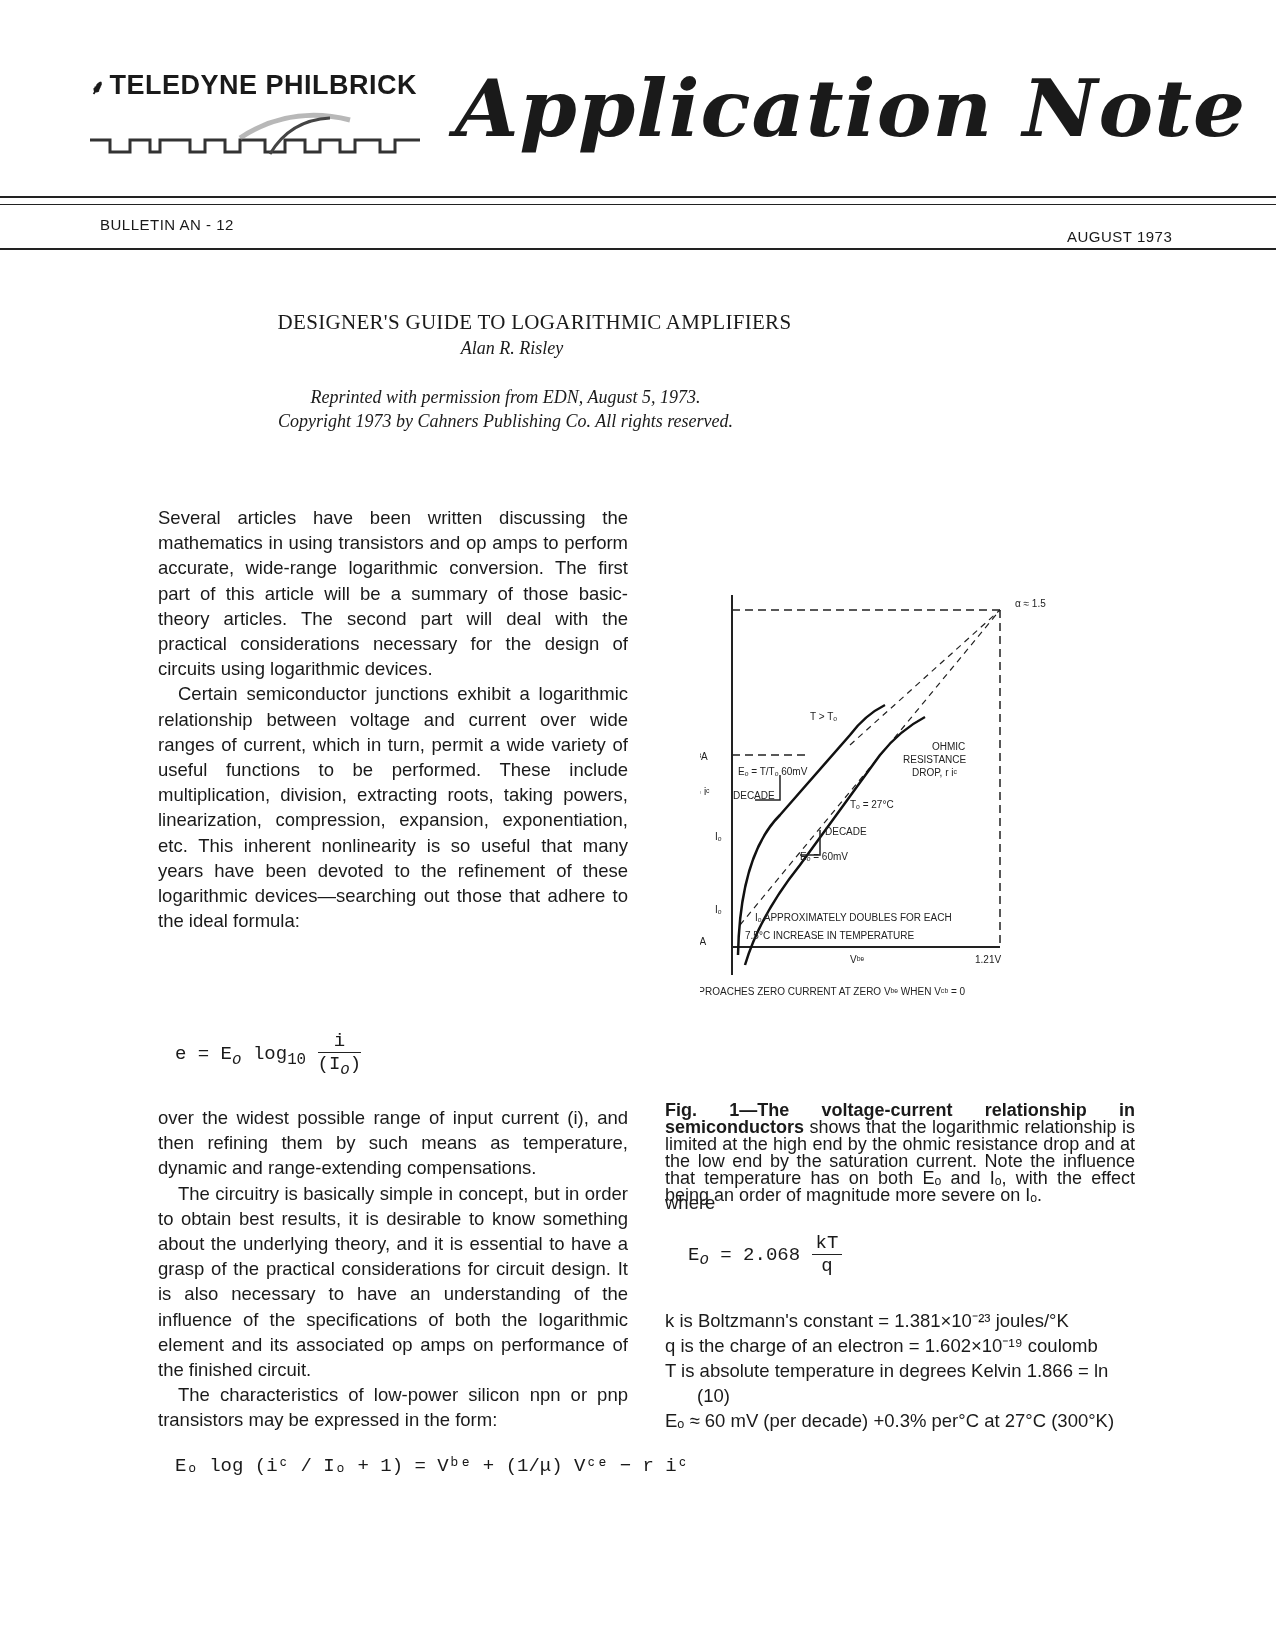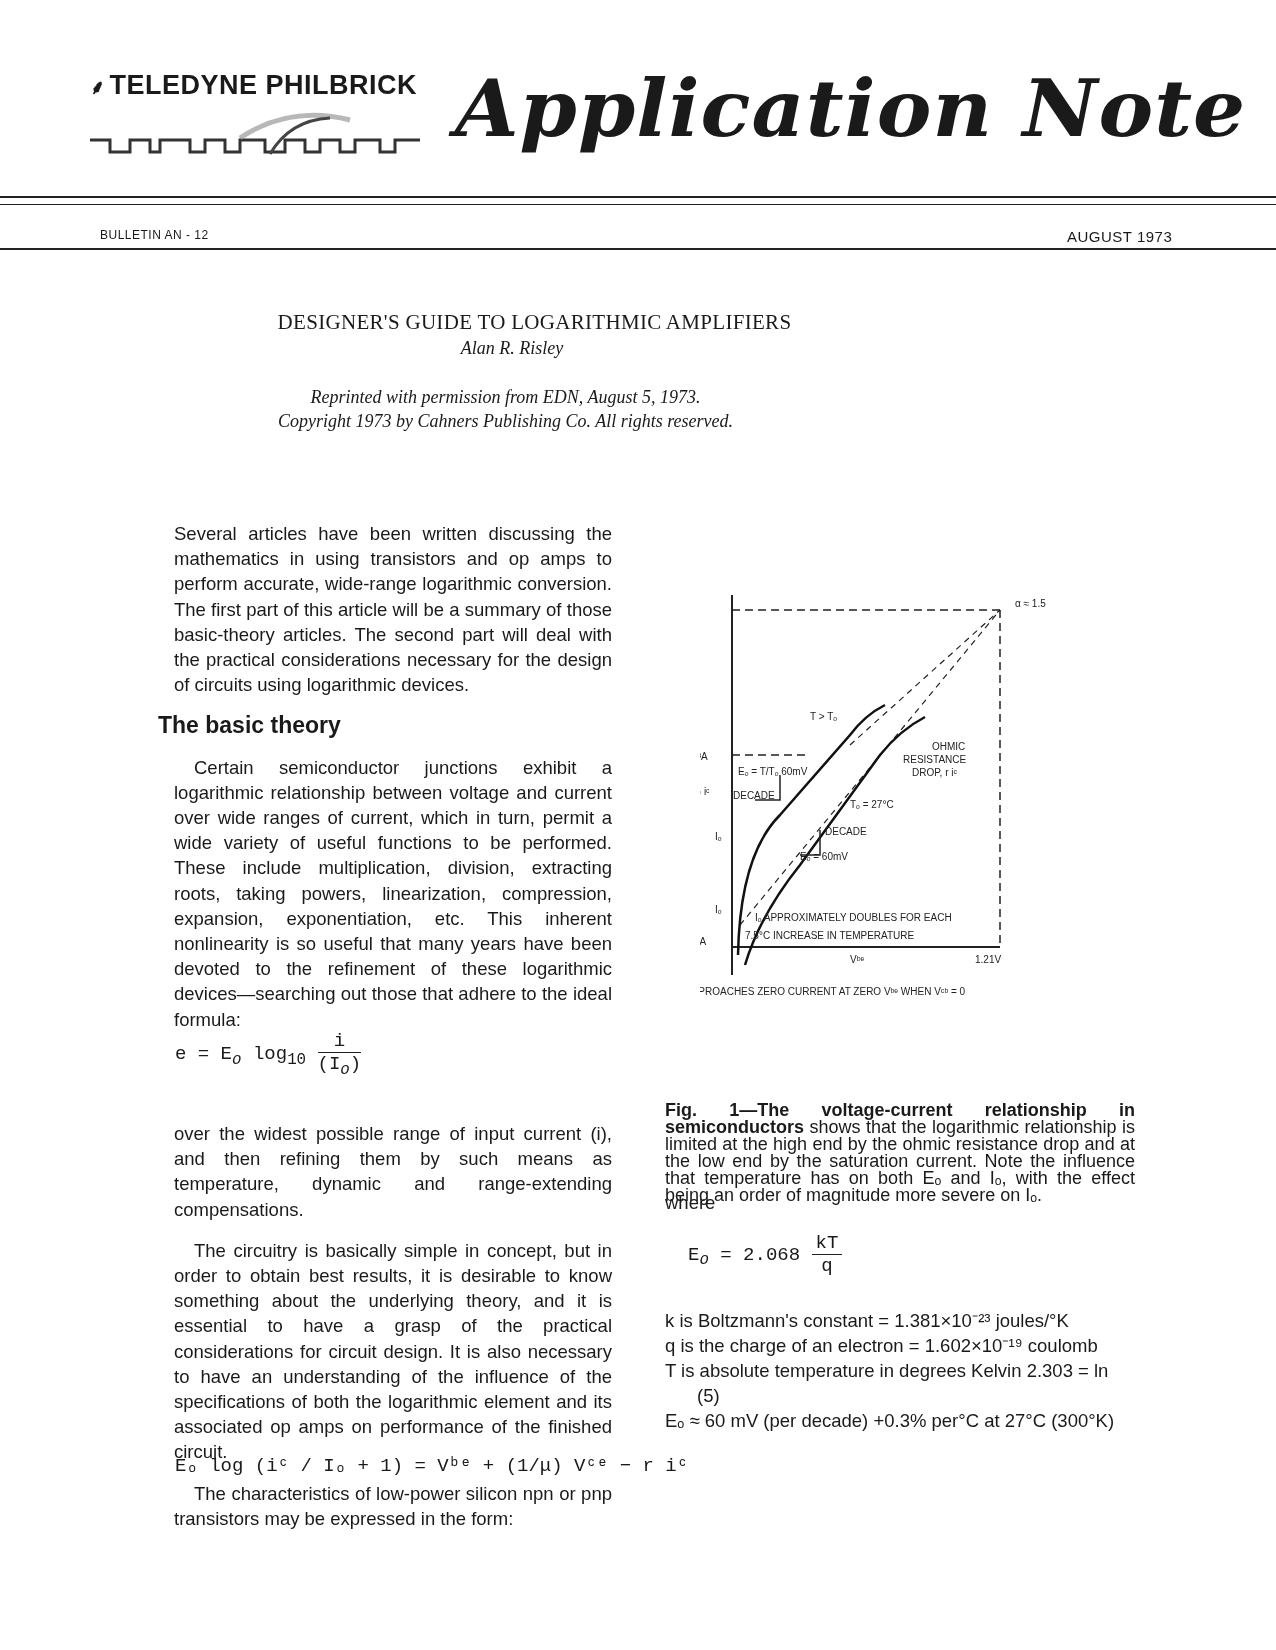--- a/index.html
+++ b/index.html
@@ -3,27 +3,27 @@
 <meta charset="utf-8">
 <style>
   html, body { margin:0; padding:0; background:#fff; }
   body { width:1276px; height:1650px; position:relative; overflow:hidden; color:#1a1a1a; font-family:"Liberation Sans", sans-serif; }
   .abs { position:absolute; }
   .brand { left:90px; top:70px; font-size:27px; font-weight:bold; letter-spacing:0.5px; }
   .brand .logo { font-size:20px; margin-right:4px; }
   .wave { left:90px; top:110px; width:330px; height:48px; }
   .appnote { left:455px; top:60px; font-family:"DejaVu Serif", serif; font-style:italic; font-weight:bold; font-size:82px; letter-spacing:1px; transform:scaleY(0.95); }
   .rule { left:0; width:1276px; background:#222; }
-  .bulletin { left:100px; top:228px; font-size:12px; letter-spacing:0.5px;text-align:right; }
+  .bulletin { left:100px; top:216px; font-size:15px; letter-spacing:0.5px;text-align:right; }
   .date { left:1030px; top:228px; font-size:15px; letter-spacing:0.5px;margin-left:37px; }
   .title { left:0; width:1069px; top:310px; text-align:center; font-family:"Liberation Serif", serif; font-size:21px; letter-spacing:0.3px; }
   .author { left:0; width:1024px; top:338px; text-align:center; font-family:"Liberation Serif", serif; font-style:italic; font-size:18px; }
   .reprint { left:0; width:1011px; top:385px; text-align:center; font-family:"Liberation Serif", serif; font-style:italic; font-size:18px; line-height:24px; }
   .col { left:158px; width:470px; font-size:18.5px; line-height:25.2px; text-align:justify; }
-  .col p { margin:16px; }
+  .col p { margin:0; }
   .ind { text-indent:20px; }
   h2 { margin:14px 0 2px 0; font-size:23px; font-weight:bold; }
   .eq { font-family:Liberation Mono, monospace; font-size:19px; }
   .frac { display:inline-block; vertical-align:middle; text-align:center; }
   .frac span { display:block; }
   .frac .num { border-bottom:1px solid #222; padding:0 4px; }
   .caption { left:665px; top:1102px; width:470px; font-size:18px; line-height:17px; text-align:justify; }
   .caption b { font-weight:bold; }
   .rcol { left:665px; width:470px; font-size:18.5px; line-height:25px; }
   .defs div { padding-left:32px; text-indent:-32px; }
@@ -51,21 +51,20 @@
 
 <div class="abs title">DESIGNER'S GUIDE TO LOGARITHMIC AMPLIFIERS</div>
 <div class="abs author">Alan R. Risley</div>
 <div class="abs reprint">
   <div>Reprinted with permission from EDN, August 5, 1973.</div>
   <div>Copyright 1973 by Cahners Publishing Co.  All rights reserved.</div>
 </div>
 
 <div class="abs col" style="top:505px;">
   <p>Several articles have been written discussing the mathematics in using transistors and op amps to perform accurate, wide-range logarithmic conversion. The first part of this article will be a summary of those basic-theory articles. The second part will deal with the practical considerations necessary for the design of circuits using logarithmic devices.</p>
-  <h2>The basic theory</h2>
   <p class="ind">Certain semiconductor junctions exhibit a logarithmic relationship between voltage and current over wide ranges of current, which in turn, permit a wide variety of useful functions to be performed. These include multiplication, division, extracting roots, taking powers, linearization, compression, expansion, exponentiation, etc. This inherent nonlinearity is so useful that many years have been devoted to the refinement of these logarithmic devices—searching out those that adhere to the ideal formula:</p>
 </div>
 
 <div class="abs eq" style="left:175px;top:1030px;">
   <span>e = E</span><sub style="font-style:italic">o</sub><span> log</span><sub>10</sub>
   <span class="frac">
     <span class="num">i</span>
     <span><span style="display:inline">(I</span><sub style="display:inline;font-style:italic">o</sub><span style="display:inline">)</span></span>
   </span>
 </div>
@@ -129,15 +128,15 @@
 <div class="abs eq" style="left:688px;top:1232px;">
   <span>E</span><sub style="font-style:italic">o</sub><span> = 2.068 </span>
   <span class="frac">
     <span class="num">kT</span>
     <span>q</span>
   </span>
 </div>
 <div class="abs rcol defs" style="top:1308px;">
   <div>k is Boltzmann's constant = 1.381×10⁻²³ joules/°K</div>
   <div>q is the charge of an electron = 1.602×10⁻¹⁹ coulomb</div>
-  <div>T is absolute temperature in degrees Kelvin 2.303 = ln (5)</div>
+  <div>T is absolute temperature in degrees Kelvin 1.866 = ln (10)</div>
   <div>Eₒ ≈ 60 mV (per decade) +0.3% per°C at 27°C (300°K)</div>
 </div>
 
 </body></html>

